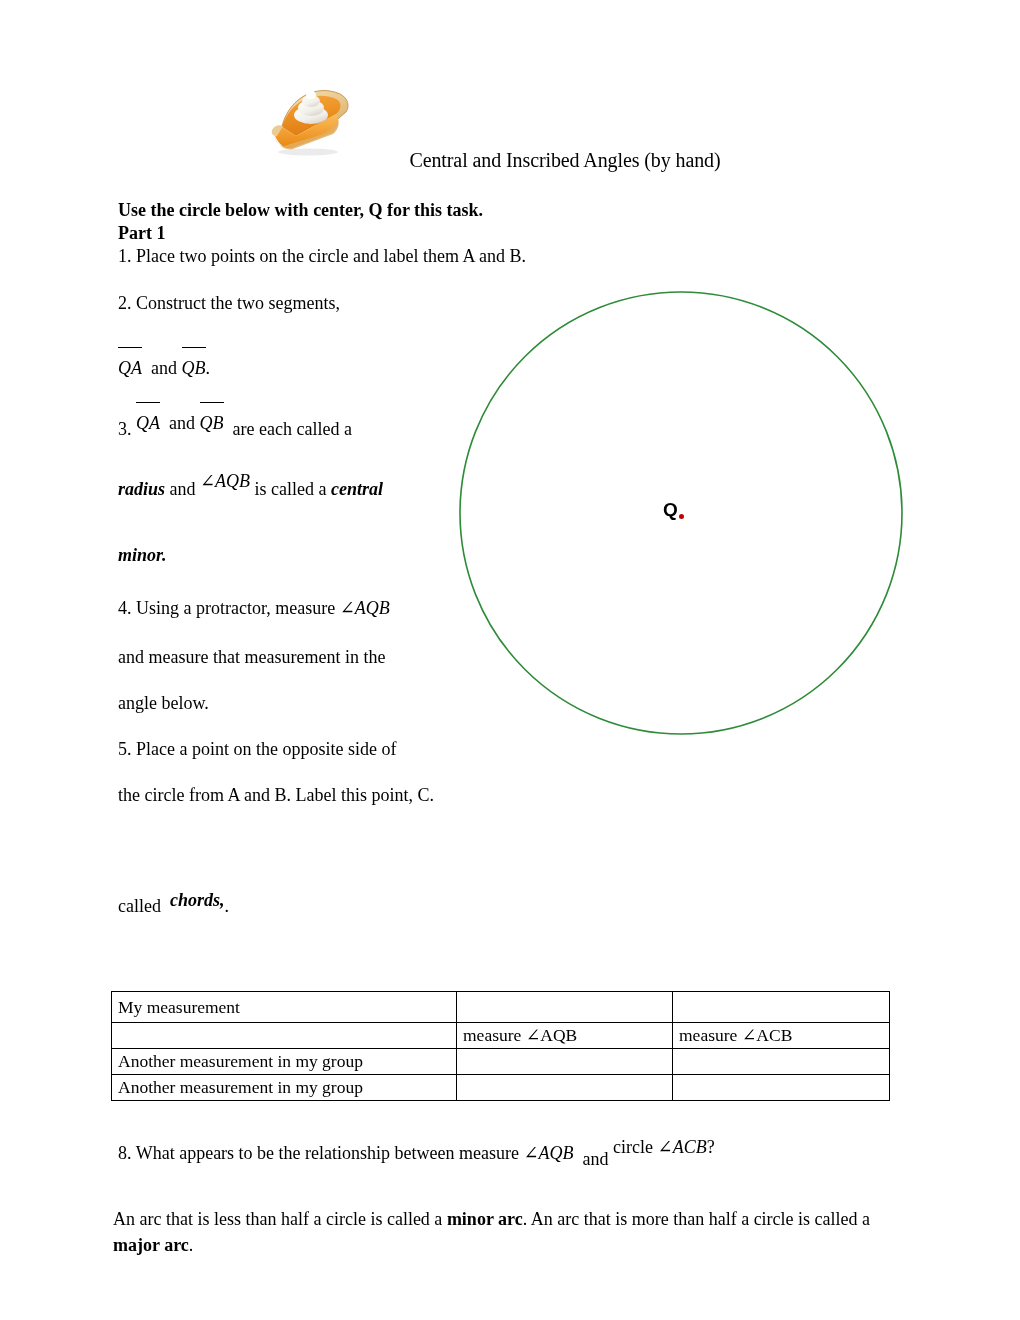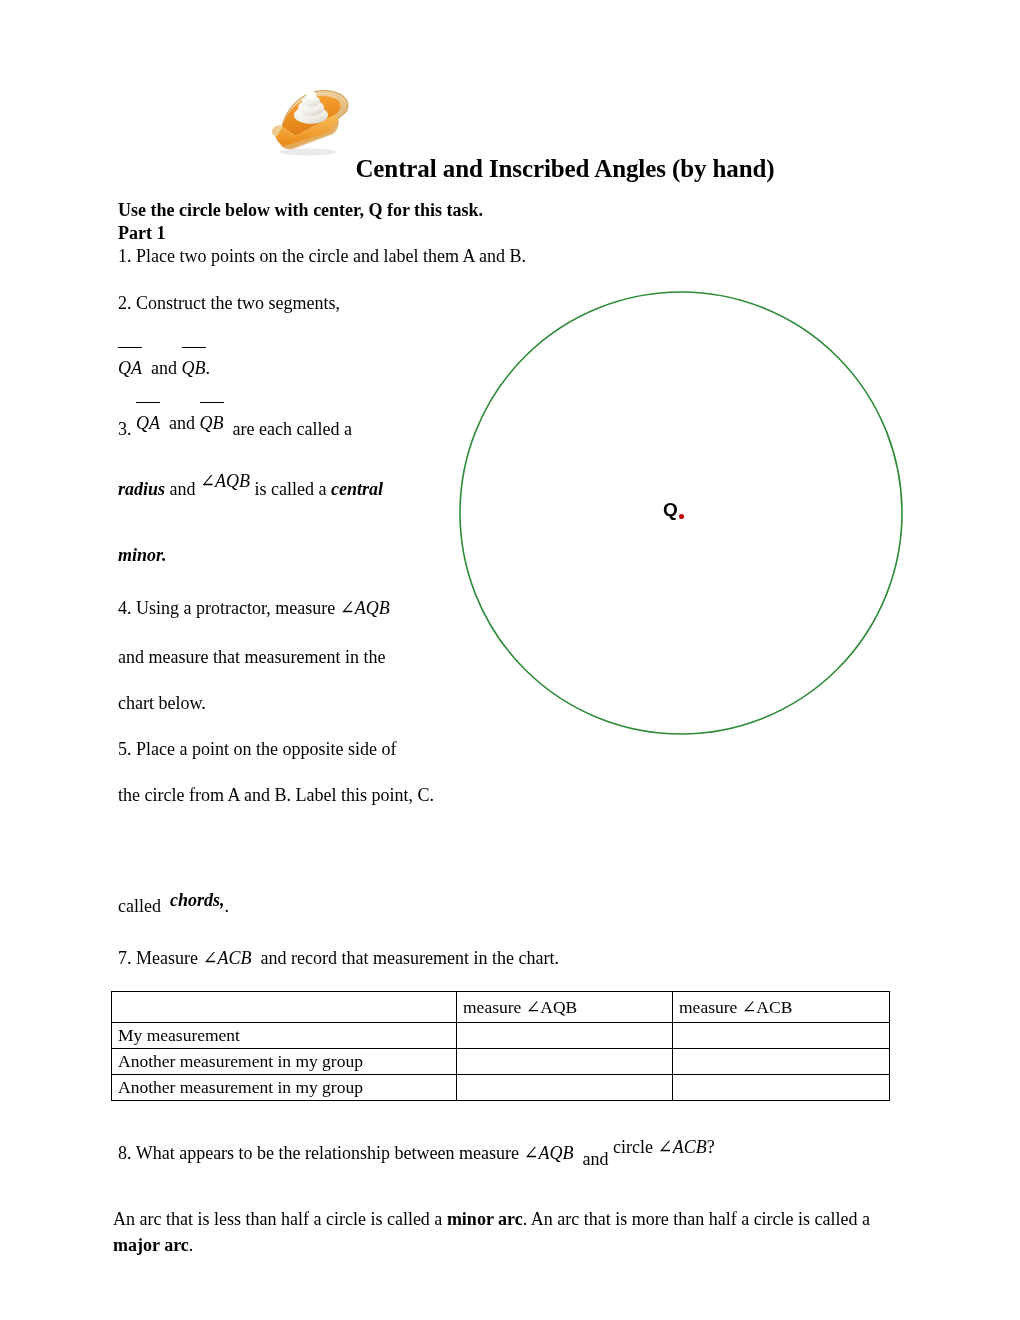--- a/index.html
+++ b/index.html
@@ -33,24 +33,23 @@
     height: 78px;
   }
   .pie-icon svg { display: block; width: 100%; height: 100%; }
 
   .doc-title {
     position: absolute;
     left: 330px;
     top: 149px;
     width: 470px;
     text-align: center;
-    font-size: 25px;
-    font-weight: bold;
+    font-size: 20px;
+    font-weight: normal;
     letter-spacing: -0.1px;
-    margin-top: 6px;
   }
 
   
   .line {
     position: absolute;
     font-size: 18px;
     line-height: 1.18;
     white-space: nowrap;
   }
 
@@ -202,59 +201,56 @@
   <div class="line" style="left:118px; top:479px;">
     <span class="bi">radius</span><span>&nbsp;</span><span>and</span><span>&nbsp;</span><span class="mathvar raise2">∠AQB</span><span>&nbsp;</span><span>is called a</span><span>&nbsp;</span><span class="bi">central</span>
   </div>
 
   <div class="line bi" style="left:118px; top:545px;">minor.</div>
 
   <div class="line" style="left:118px; top:598px;">
     <span>4. Using a protractor, measure</span><span>&nbsp;</span><span class="mathvar">∠AQB</span>
   </div>
   <div class="line" style="left:118px; top:647px;">and measure that measurement in the</div>
-  <div class="line" style="left:118px; top:693px;">chart below.</div>
+  <div class="line" style="left:118px; top:693px;">angle below.</div>
 
   <div class="line" style="left:118px; top:739px;">5. Place a point on the opposite side of</div>
   <div class="line" style="left:118px; top:785px;">the circle from A and B.  Label this point, C.</div>
 
 
   <div class="line" style="left:118px; top:896px;">
     <span>called</span><span>&nbsp;&nbsp;</span><span class="bi raise">chords,</span><span>.</span>
   </div>
 
-  <div class="line" style="left:118px; top:948px;">
-    <span>7. Measure</span><span>&nbsp;</span><span class="mathvar">∠ACB</span><span>&nbsp;&nbsp;</span><span>and record that measurement in the chart.</span>
-  </div>
 
   <div class="figure">
     <svg viewBox="0 0 460 460" xmlns="http://www.w3.org/2000/svg">
       <circle cx="229" cy="229" r="221" fill="none" stroke="#2e8b38" stroke-width="1.6"></circle>
     </svg>
   </div>
   <div class="center-label">Q</div>
   <div class="center-dot"></div>
 
   <table class="meas-table">
     <tbody>
+      <tr>
+        <td class="c0">My measurement</td>
+        <td class="c1"></td>
+        <td class="c2"></td>
+      </tr>
       <tr>
         <td class="c0"></td>
         <td class="c1">
           <span>measure ∠AQB</span>
         </td>
         <td class="c2">
           <span>measure ∠ACB</span>
         </td>
       </tr>
       <tr>
-        <td class="c0">My measurement</td>
-        <td class="c1"></td>
-        <td class="c2"></td>
-      </tr>
-      <tr>
         <td class="c0">Another measurement in my group</td>
         <td class="c1"></td>
         <td class="c2"></td>
       </tr>
       <tr>
         <td class="c0">Another measurement in my group</td>
         <td class="c1"></td>
         <td class="c2"></td>
       </tr>
     </tbody>

